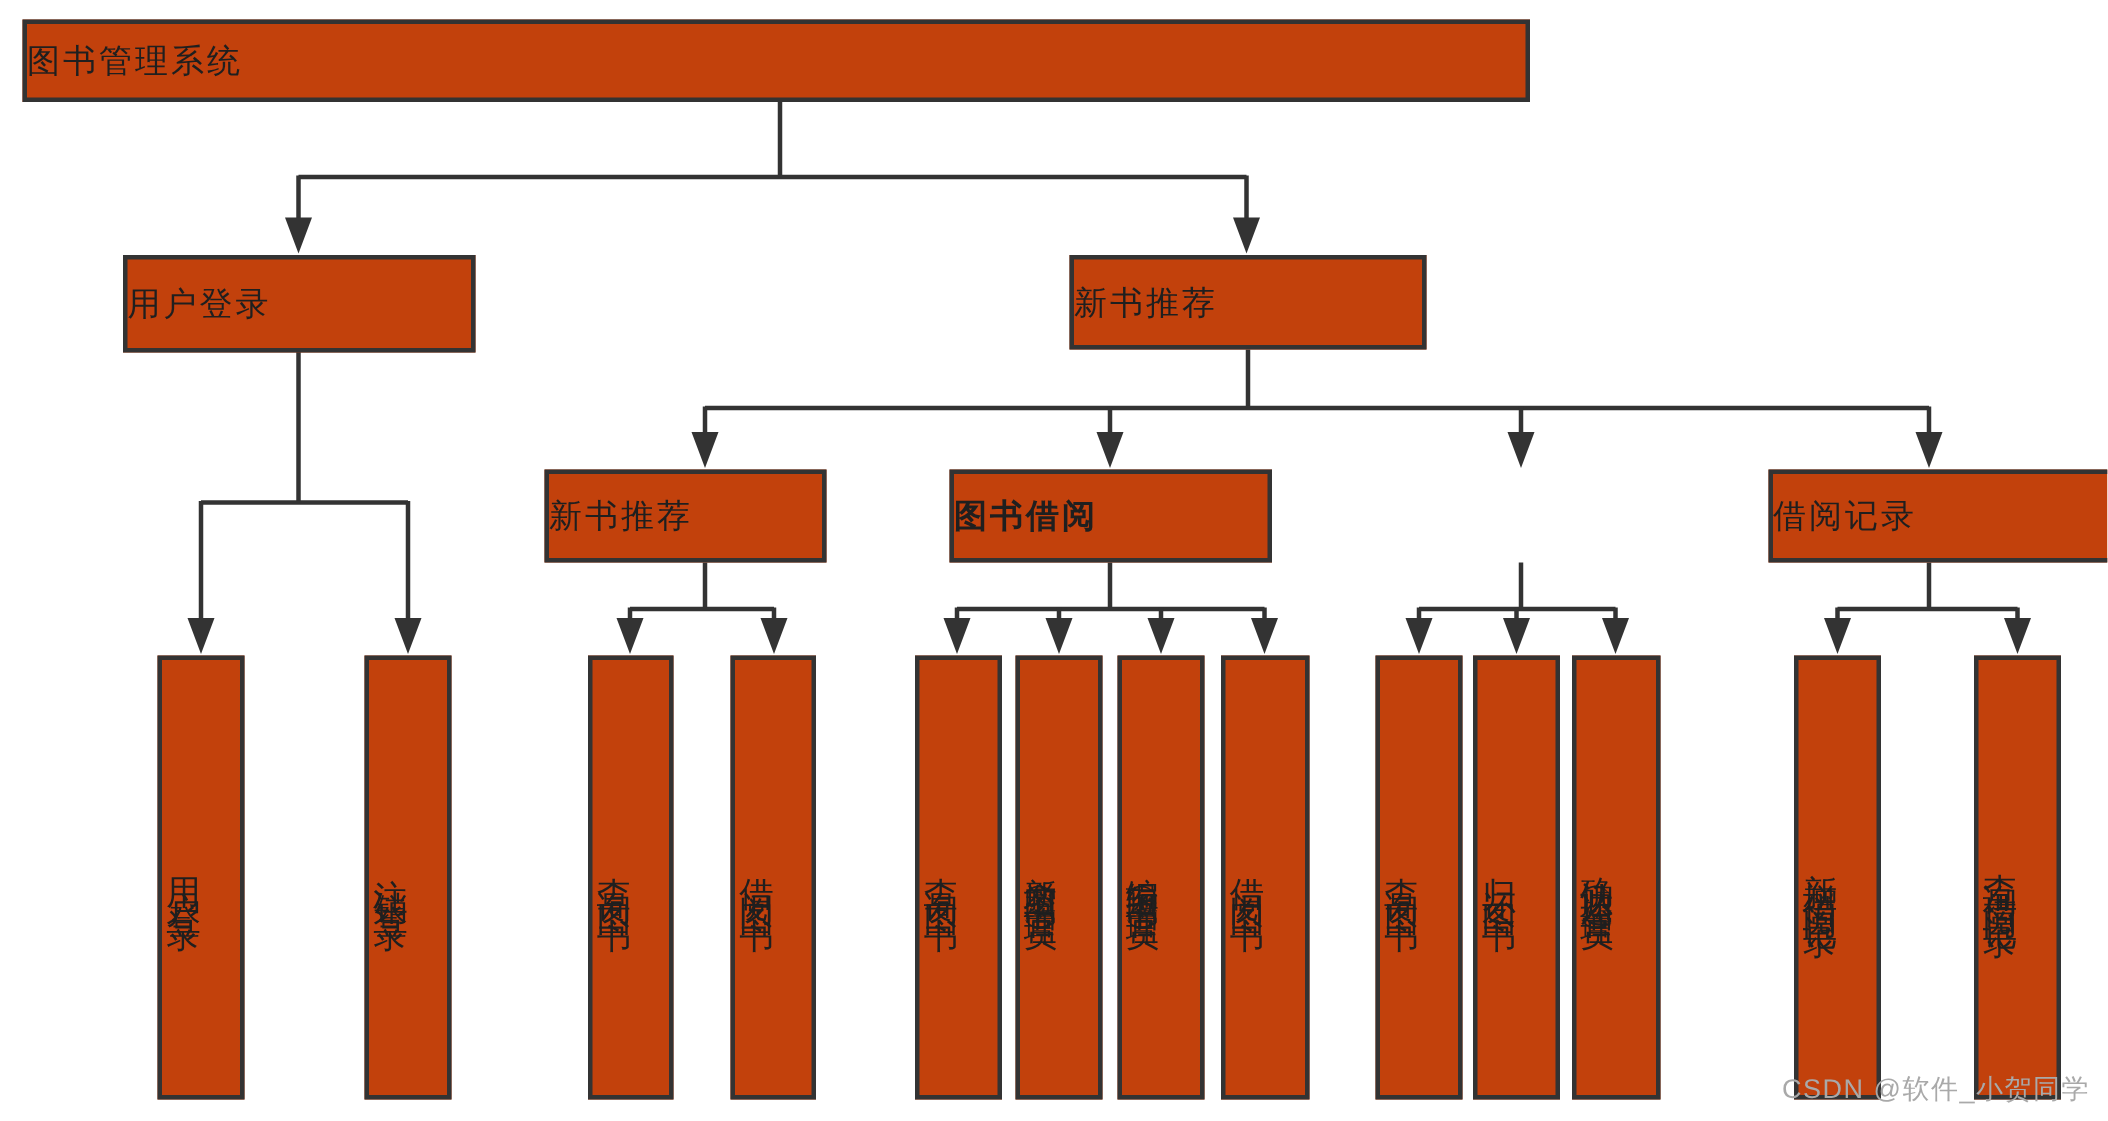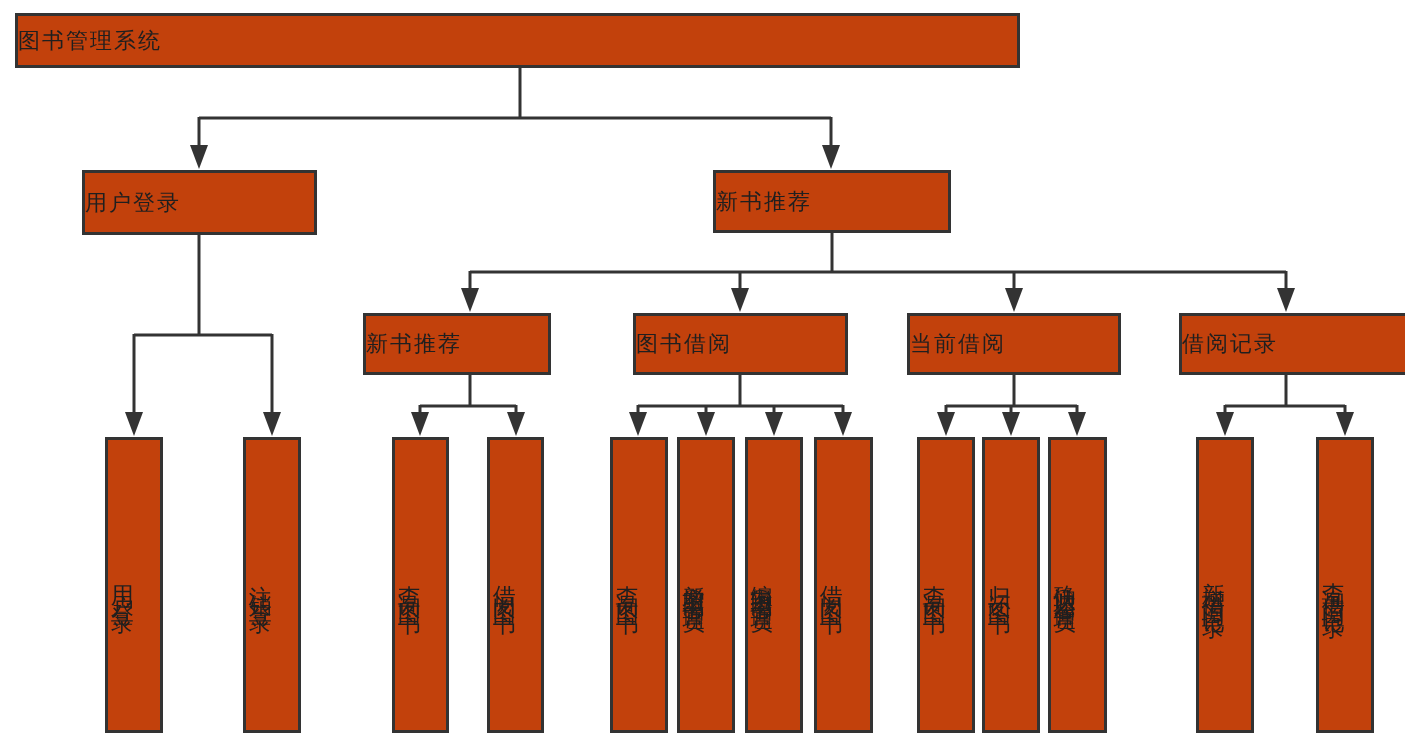--- a/index.html
+++ b/index.html
@@ -108,25 +108,22 @@
   <div class="box" style="left:82px;top:170px;width:235px;height:65px;">
     <span class="h-label">用户登录</span>
   </div>
   <div class="box" style="left:713px;top:170px;width:238px;height:63px;">
     <span class="h-label">新书推荐</span>
   </div>
 
   <div class="box" style="left:363px;top:313px;width:188px;height:62px;">
     <span class="h-label">新书推荐</span>
   </div>
-  <div class="box" style="left:633px;top:313px;width:215px;height:62px;">
+  <div class="box" style="left:633px;top:313px;width:215px;height:62px;font-weight:bold;">
     <span class="h-label">图书借阅</span>
-  </div>
-  <div class="box" style="left:907px;top:313px;width:214px;height:62px;">
-    <span class="h-label">当前借阅</span>
   </div>
   <div class="box" style="left:1179px;top:313px;width:248px;height:62px;">
     <span class="h-label">借阅记录</span>
   </div>
 
   <div class="box" style="left:105px;top:437px;width:58px;height:296px;">
     <span class="v-label">用户登录</span>
   </div>
   <div class="box" style="left:243px;top:437px;width:58px;height:296px;">
     <span class="v-label">注销登录</span>
@@ -162,14 +159,15 @@
     <span class="v-label long">确认归还（管理员）</span>
   </div>
 
   <div class="box" style="left:1196px;top:437px;width:58px;height:296px;">
     <span class="v-label mid">新增借阅记录</span>
   </div>
   <div class="box" style="left:1316px;top:437px;width:58px;height:296px;">
     <span class="v-label mid">查询借阅记录</span>
   </div>
 
+  <div class="watermark">CSDN @软件_小贺同学</div>
 
 </div>
 
 </body></html>

